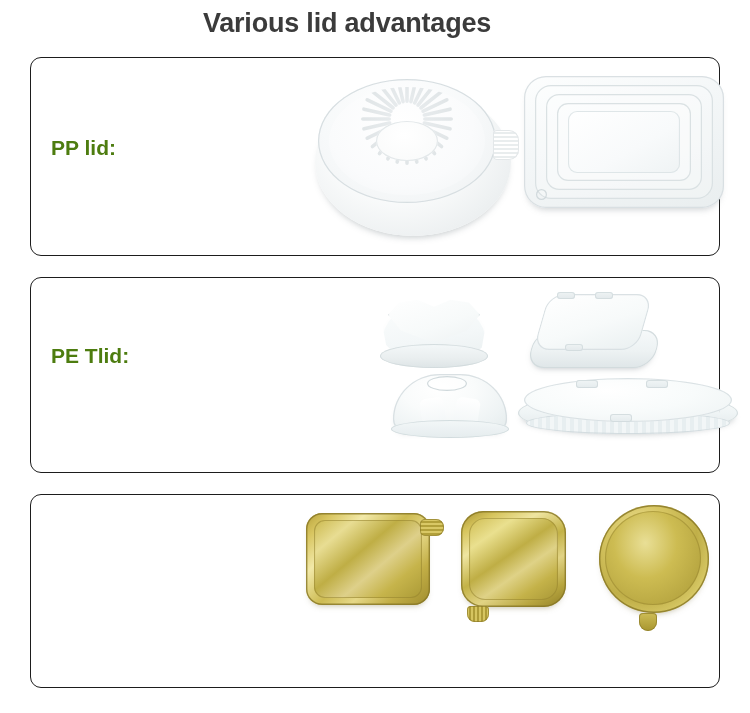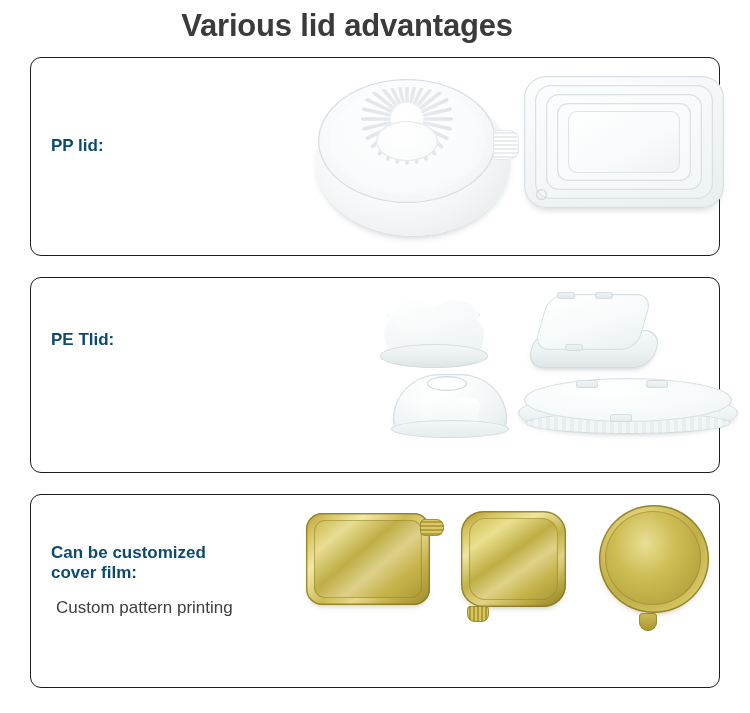--- a/index.html
+++ b/index.html
@@ -15,21 +15,21 @@
     overflow: hidden;
   }
 
   
   .page-title {
     position: absolute;
     top: 8px;
     left: 0;
     width: 694px;
     text-align: center;
-    font-size: 31px;
+    font-size: 27px;
     font-weight: bold;
     color: #3b3b3b;
     letter-spacing: -0.2px;
     font-family: "Liberation Sans", sans-serif;
   }
 
   
   .card {
     position: absolute;
     left: 30px;
@@ -43,35 +43,35 @@
   #card-pe { top: 277px; height: 196px; }
   #card-cf { top: 494px; height: 194px; }
 
   .card-text {
     position: absolute;
     left: 20px;
     color: #3a3a3a;
   }
   .card-heading {
     font-weight: bold;
-    font-size: 17px;
-    color: #0c4a6e;
+    font-size: 21px;
+    color: #4d7c0f;
     line-height: 1.18;
     white-space: pre-line;
   }
   .card-sub {
     font-size: 17px;
     color: #3f3f3f;
     line-height: 1.55;
     margin-top: 3px;
     white-space: pre-line;
   }
 
   #pp-text { top: 78px; }
-  #pe-text { top: 52px; }
+  #pe-text { top: 66px; }
   #cf-text { top: 48px; }
   #cf-text .card-sub { margin-top: 12px; margin-left: 5px; }
 
   
   .art {
     position: absolute;
     pointer-events: none;
   }
 
   
@@ -501,25 +501,20 @@
     <div class="oval-base"></div>
     <div class="oval-top"></div>
     <div class="oval-notch" style="left:58px; top:2px;"></div>
     <div class="oval-notch" style="left:128px; top:2px;"></div>
     <div class="oval-notch" style="left:92px; top:36px;"></div>
   </div>
 </div>
 
 <div class="card" id="card-cf">
 
-  <div class="card-text" id="cf-text">
-    <div class="card-heading">Can be customized
-cover film:</div>
-    <div class="card-sub">Custom pattern printing</div>
-  </div>
 
   <div class="art gold-rect">
     <div class="gold-rect-inner"></div>
     <div class="gold-rect-tab"></div>
   </div>
 
   <div class="art" id="gold-square">
     <div class="gold-sq-body">
       <div class="gold-sq-inner"></div>
     </div>

